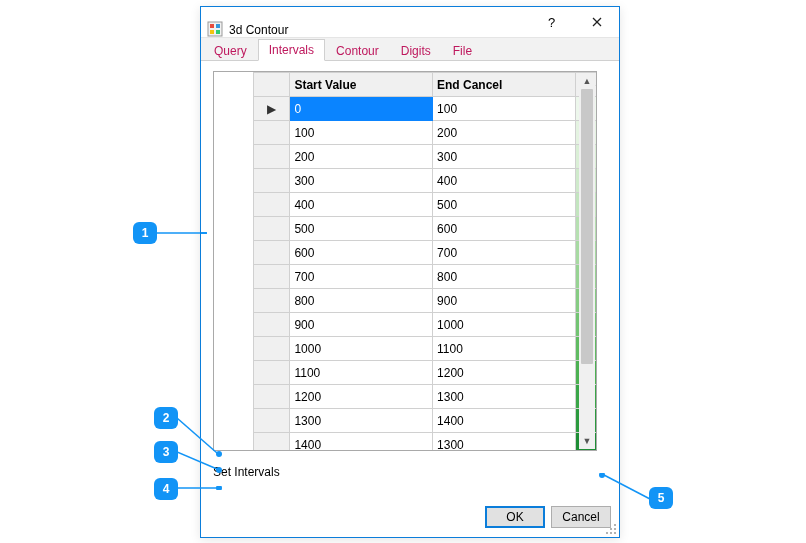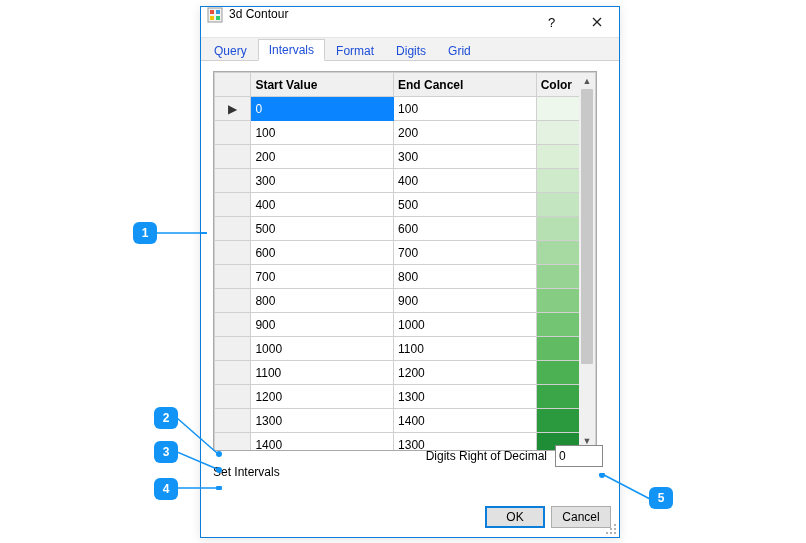--- a/index.html
+++ b/index.html
@@ -20,21 +20,21 @@
     height: 530px;
     border: 1px solid #0b7dda;
     background: #fff;
     box-shadow: 0 2px 10px rgba(0,0,0,0.1);
     display: flex;
     flex-direction: column;
   }
   .titlebar {
     height: 30px;
     display: flex;
-    align-items: flex-start;
+    align-items: flex-end;
     background: #fff;
     border-bottom: 1px solid #e5e5e5;
     padding-left: 6px;
   }
   .titlebar .icon {
     width: 16px;
     height: 16px;
     margin-right: 6px;
     display: inline-flex;
   }
@@ -55,21 +55,21 @@
     height: 22px;
     display: flex;
     align-items: flex-end;
     border-bottom: 1px solid #d0d0d0;
     background: #f2f2f2;
     padding-left: 2px;
   }
   .tab {
     padding: 3px 10px 3px 10px;
     font-size: 12px;
-    color: #1d4ed8;
+    color: #be185d;
     cursor: pointer;
     border: 1px solid transparent;
     border-bottom: none;
     position: relative;
     top: 1px;
   }
   .tab.active {
     background: #fff;
     border: 1px solid #d0d0d0;
     border-bottom: 1px solid #fff;
@@ -90,20 +90,21 @@
     background: #fff;
   }
   .grid-scroll {
     flex: 1;
     overflow: hidden;
   }
   table.grid {
     border-collapse: collapse;
     width: 100%;
     table-layout: fixed;
+    margin-left: 39px;
   }
   table.grid th, table.grid td {
     border: 1px solid #d0d0d0;
     padding: 2px 4px;
     height: 19px;
     font-size: 12px;
     text-align: left;
     background-clip: padding-box;
     overflow: hidden;
   }
@@ -256,23 +257,23 @@
       <svg width="10" height="10" viewBox="0 0 10 10">
           <line x1="1" y1="1" x2="9" y2="9" stroke="#222" stroke-width="1.3"></line>
           <line x1="9" y1="1" x2="1" y2="9" stroke="#222" stroke-width="1.3"></line>
         </svg>
     </div>
   </div>
 
   <div class="tabstrip" id="tabstrip">
       <div class="tab">Query</div>
       <div class="tab active">Intervals</div>
-      <div class="tab">Format</div>
+      <div class="tab">Contour</div>
       <div class="tab">Digits</div>
-      <div class="tab">Grid</div>
+      <div class="tab">File</div>
     </div>
 
   <div class="content">
     <div class="grid-wrap">
       <div class="grid-scroll">
         <table class="grid" id="gridtable">
             <thead>
               <tr>
                 <th class="rowhead"></th>
                 <th class="col-start">Start Value</th>
@@ -410,24 +411,20 @@
             <div class="thumb"></div>
           </div>
         <div class="arrow">▼</div>
       </div>
     </div>
 
     <div class="links">
       <div>Set Intervals</div>
     </div>
 
-    <div class="decimal-row">
-      <span>Digits Right of Decimal</span>
-      <input type="text" value="0" style="">
-    </div>
   </div>
 
   <div class="buttonbar">
     <button class="btn default">OK</button>
     <button class="btn">Cancel</button>
     <div class="grip">
       <svg width="12" height="12" viewBox="0 0 12 12">
         <circle cx="10" cy="2" r="1" fill="#999"></circle>
         <circle cx="6" cy="6" r="1" fill="#999"></circle>
           <circle cx="10" cy="6" r="1" fill="#999"></circle>

